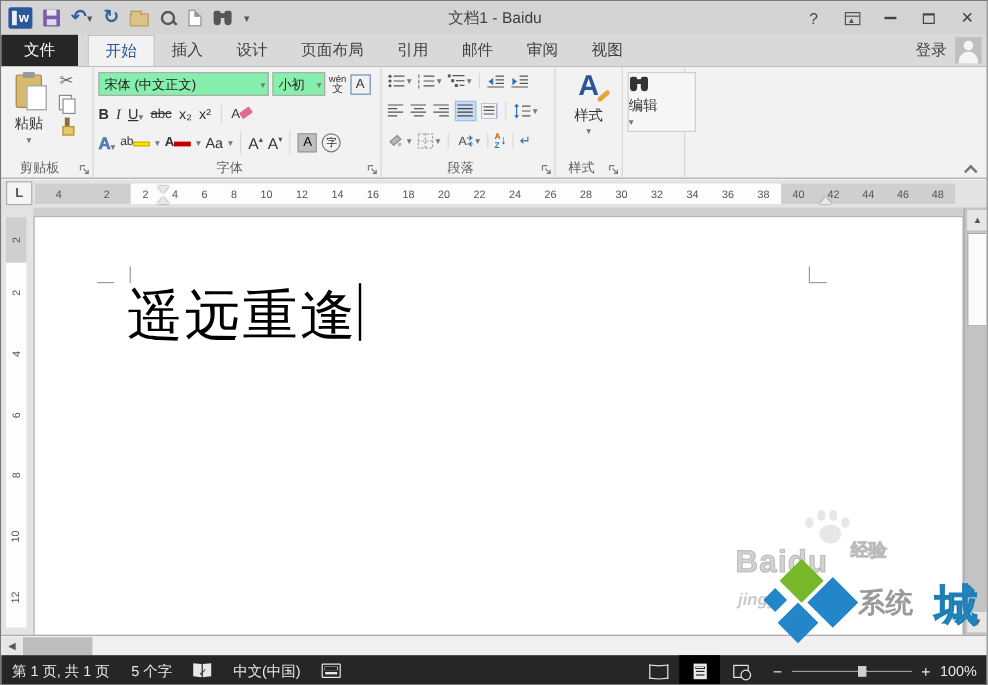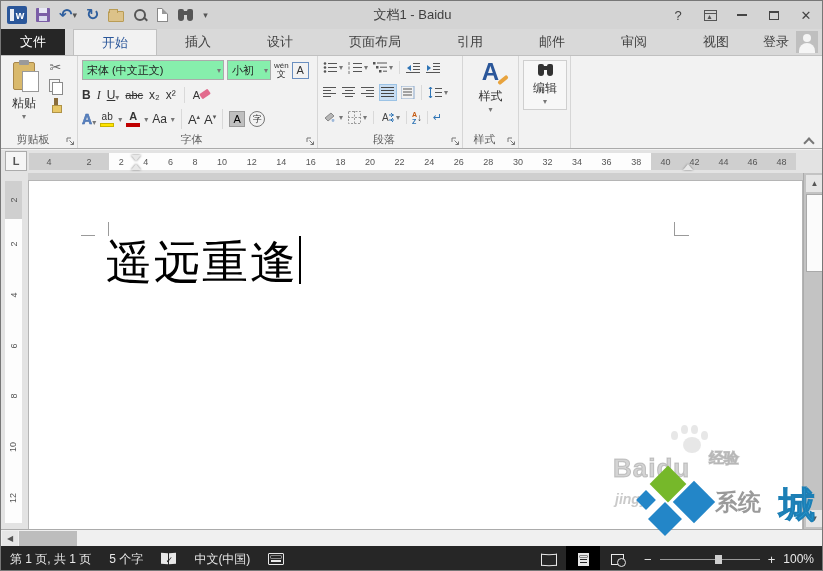--- a/index.html
+++ b/index.html
@@ -38,21 +38,21 @@
   .win-btn { width:28px; height:22px; display:flex; align-items:center; justify-content:center; color:#444; font-size:13px; }
   .ribbon-display-ic { width:13px; height:11px; border:1px solid #555; position:relative; }
   .ribbon-display-ic::before { content:""; position:absolute; left:0; right:0; top:2px; border-top:1px solid #555; }
   .ribbon-display-ic::after { content:"▴"; position:absolute; left:3px; top:1px; font-size:8px; color:#555; }
   .min-bar { width:10px; height:2px; background:#444; }
   .max-box { width:10px; height:9px; border:1px solid #444; border-top-width:2px; }
   
   .tabrow { position:absolute; left:0; top:28px; width:823px; height:27px;
     background:#d9d9d9; display:flex; align-items:stretch; border-bottom:1px solid #c0c0c0; }
   .file-tab { background:#262626; color:#fff; font-size:13px; padding:0 19px; display:flex; align-items:center; margin-right:8px; }
-  .tab { padding:0 28px; display:flex; align-items:center; font-size:13px; color:#3f3f3f; }
+  .tab { padding:0 14px; display:flex; align-items:center; font-size:13px; color:#3f3f3f; }
   .tab.active { background:#f2f2f2; color:var(--accent); border:1px solid #c0c0c0; border-bottom:none; }
   .signin { margin-left:auto; display:flex; align-items:center; gap:7px; font-size:13px; color:#3f3f3f; padding-right:6px; }
   .avatar { width:22px; height:22px; background:#bfbfbf; position:relative; overflow:hidden; }
   .avatar::before { content:""; position:absolute; left:7px; top:3px; width:8px; height:8px; border-radius:50%; background:#f5f5f5; }
   .avatar::after { content:""; position:absolute; left:3px; top:12px; width:16px; height:12px; border-radius:8px 8px 0 0; background:#f5f5f5; }
   
   .ribbon { position:absolute; left:0; top:55px; width:823px; height:93px;
     background:#f2f2f2; border-bottom:1px solid #ababab; display:flex; }
   .rgroup { position:relative; border-right:1px solid #d6d6d6; height:100%; }
   .glabel { position:absolute; bottom:1px; left:0; right:12px; text-align:center; font-size:11px; color:#5f5f5f; }
@@ -88,21 +88,21 @@
   .phonetic { display:flex; flex-direction:column; align-items:center; line-height:1; font-size:8px; color:#333; }
   .phonetic b { font-size:9px; font-weight:normal; }
   .boxed-a { width:17px; height:17px; border:1px solid #6a8fc0; font-size:11px; display:flex; align-items:center; justify-content:center; color:#333; }
   .fbtn { font-size:12px; color:#333; display:inline-flex; align-items:flex-end; }
   .fb-b { font-weight:bold; } .fb-i { font-style:italic; font-family:"Liberation Serif",serif; }
   .fb-u { text-decoration:underline; }
   .fb-strike { text-decoration:line-through; font-size:11px; }
   .eraser { position:relative; font-size:11px; color:#333; padding-right:10px; }
   .eraser::after { content:""; position:absolute; right:0; top:2px; width:10px; height:6px; background:#e26b8d; transform:rotate(-35deg); border-radius:1px; }
   .fx-a { color:#5b83c0; font-weight:bold; font-size:14px; -webkit-text-stroke:.5px #3c67a8; }
-  .hl { display:inline-flex; flex-direction:column; align-items:center; line-height:1;justify-content:space-between; }
+  .hl { display:inline-flex; flex-direction:row; align-items:center; line-height:1;justify-content:space-between; }
   .hl .t { font-size:10px; color:#333; }
   .hl .bar { width:14px; height:4px; margin-top:1px; }
   .bar-yellow { background:#ffe400; border:1px solid #c9b400; }
   .bar-red { background:#c00000; }
   .fontcolor .t { font-size:11px; font-weight:bold; }
   .grow-a { position:relative; font-size:13px; color:#333; }
   .grow-a sup { font-size:7px; color:#555; }
   .shade-a { width:16px; height:16px; background:#bfbfbf; border:1px solid #9a9a9a; font-size:11px; display:flex; align-items:center; justify-content:center; }
   .circle-zi { width:16px; height:16px; border:1px solid #777; border-radius:50%; font-size:9px; display:flex; align-items:center; justify-content:center; color:#333; }
   
@@ -117,21 +117,21 @@
   .sort-ic .a { color:#c55a11; } .sort-ic .z { color:#2e74b5; }
   .sort-ic .dn { font-size:10px; color:#444; }
   .mark-ic { font-size:11px; color:#2e74b5; }
   
   .g-styles { width:56px; }
   .styles-btn { position:absolute; left:0; top:4px; width:100%; display:flex; flex-direction:column; align-items:center; }
   .big-a { font-size:24px; font-weight:bold; color:var(--accent); line-height:1; position:relative; }
   .big-a::after { content:""; position:absolute; right:-10px; bottom:2px; width:12px; height:4px; background:#e8a33d; transform:rotate(-40deg); border-radius:2px; }
   .stack-label { font-size:12px; color:#333; margin-top:4px; }
   .g-edit { width:52px; border-right:1px solid #d6d6d6; }
-  .edit-btn { position:absolute; left:4px; top:4px; width:44px; display:flex; flex-direction:column; align-items:center; border:1px solid #cfcfcf; background:#f7f7f7; padding:3px 0; }
+  .edit-btn { position:absolute; left:4px; top:4px; width:57px; display:flex; flex-direction:column; align-items:flex-start; border:1px solid #cfcfcf; background:#f7f7f7; padding:3px 0; }
   .g-fill { flex:1; border-right:none; position:relative; }
   .collapse { position:absolute; right:10px; bottom:4px; width:10px; height:6px; }
   .collapse::before { content:""; position:absolute; left:1px; top:1px; width:6px; height:6px; border-left:2px solid #777; border-top:2px solid #777; transform:rotate(45deg); }
   
   .hruler-row { position:absolute; left:0; top:149px; width:823px; height:23px; background:#e3e3e3; }
   .tabsel { position:absolute; left:4px; top:1px; width:22px; height:20px; background:#f5f5f5; border:1px solid #ababab;
     display:flex; align-items:center; justify-content:center; font-size:11px; font-weight:bold; color:#555; }
   .hruler { position:absolute; left:28px; top:3px; width:767px; height:17px; display:flex; font-size:9px; color:#555; }
   .hseg { display:flex; align-items:center; justify-content:space-around; height:100%; }
   .hseg.gray { background:#cfcfcf; }

